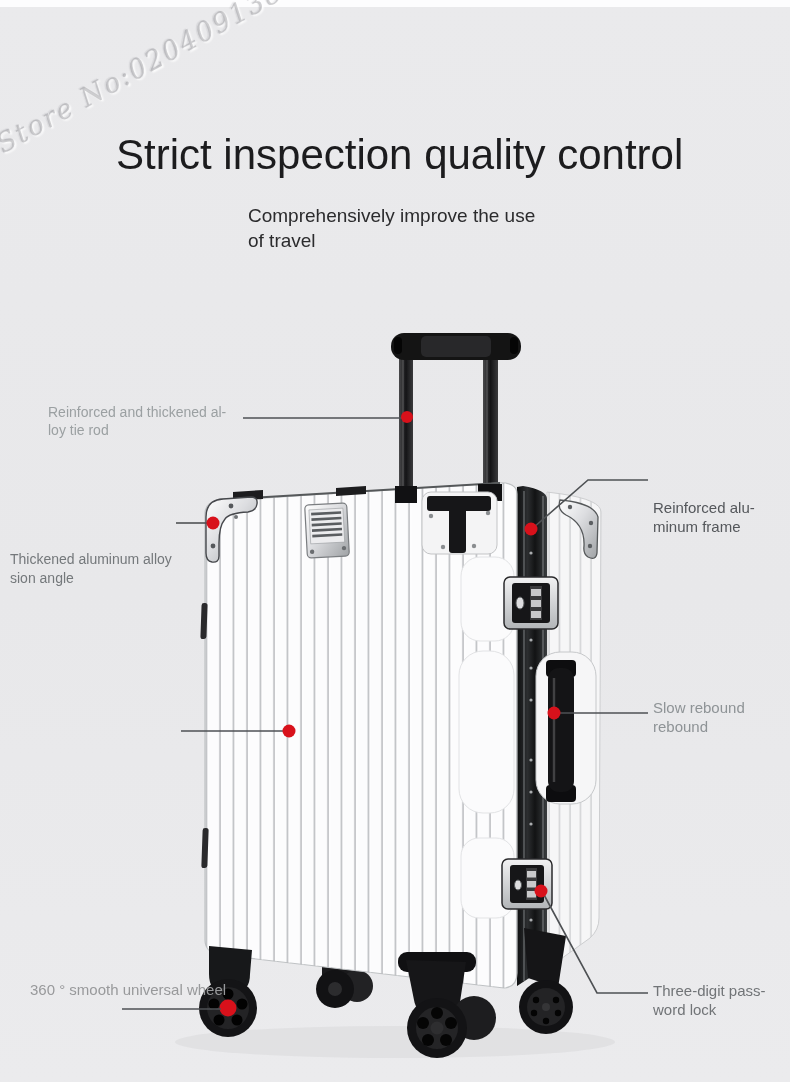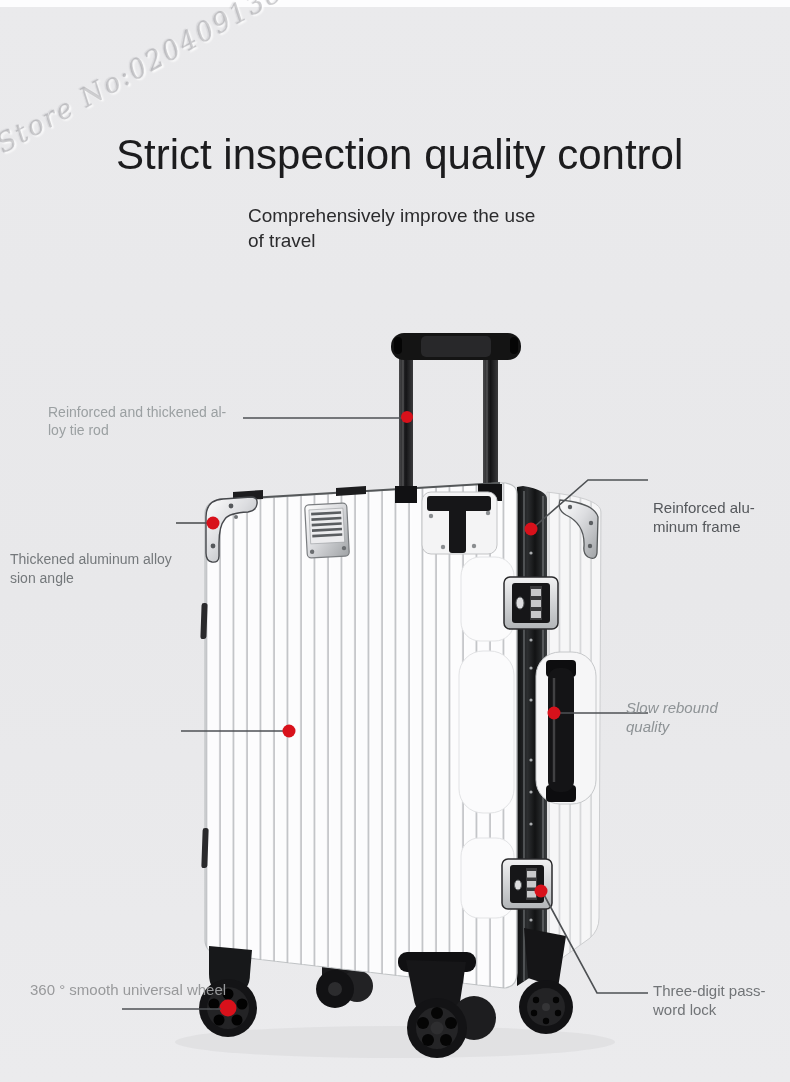--- a/index.html
+++ b/index.html
@@ -23,21 +23,21 @@
   #subtitle{
     position:absolute;left:248px;top:203px;
     font-size:19px;line-height:25px;color:#2b2b2d;
   }
   .callout{position:absolute;line-height:18px;}
   .callout div{white-space:nowrap;}
   #co-tierod      {left:48px; top:403px;font-size:14px;color:#9ba0a2;}
   #co-wrapangle   {left:10px; top:509px;font-size:14px;color:#74787b;line-height:19px;margin-top:41px;}
   #co-frame       {left:653px;top:450px;font-size:15px;color:#54575b;line-height:19px;margin-top:48px;}
   #co-antiscratch {left:35px; top:711px;font-size:15px;color:#5d6164;line-height:20px;}
-  #co-handle      {left:626px;top:698px;font-size:15px;color:#8e9396;line-height:19px;font-style:italic;}
+  #co-handle      {left:653px;top:698px;font-size:15px;color:#8e9396;line-height:19px;}
   #co-wheel       {left:30px; top:981px;font-size:15px;color:#98999b;}
   #co-lock        {left:653px;top:981px;font-size:15px;color:#717477;line-height:19px;}
   svg{position:absolute;left:0;top:0;}
 </style>
 </head>
 <body>
 
 <div id="stage">
   <div id="topstrip"></div>
 
@@ -277,21 +277,21 @@
   <div class="callout" id="co-wrapangle">
     <div>Thickened aluminum alloy</div>
     <div>sion angle</div>
   </div>
   <div class="callout" id="co-frame">
     <div>Reinforced alu-</div>
     <div>minum frame</div>
   </div>
   <div class="callout" id="co-handle">
     <div>Slow rebound</div>
-    <div>quality</div>
+    <div>rebound</div>
   </div>
   <div class="callout" id="co-wheel">
     <div>360 ° smooth universal wheel</div>
   </div>
   <div class="callout" id="co-lock">
     <div>Three-digit pass-</div>
     <div>word lock</div>
   </div>
 </div>
 

